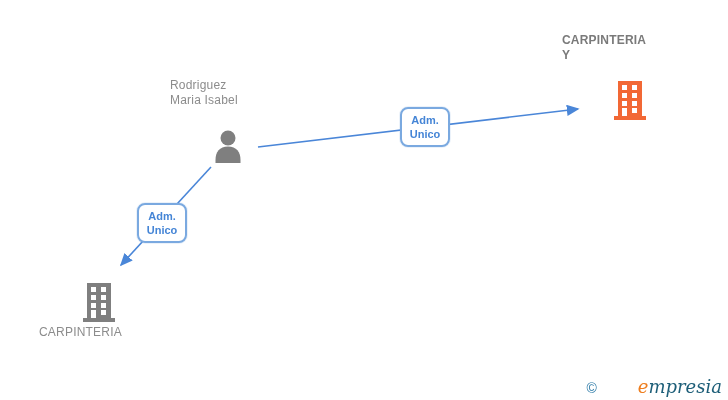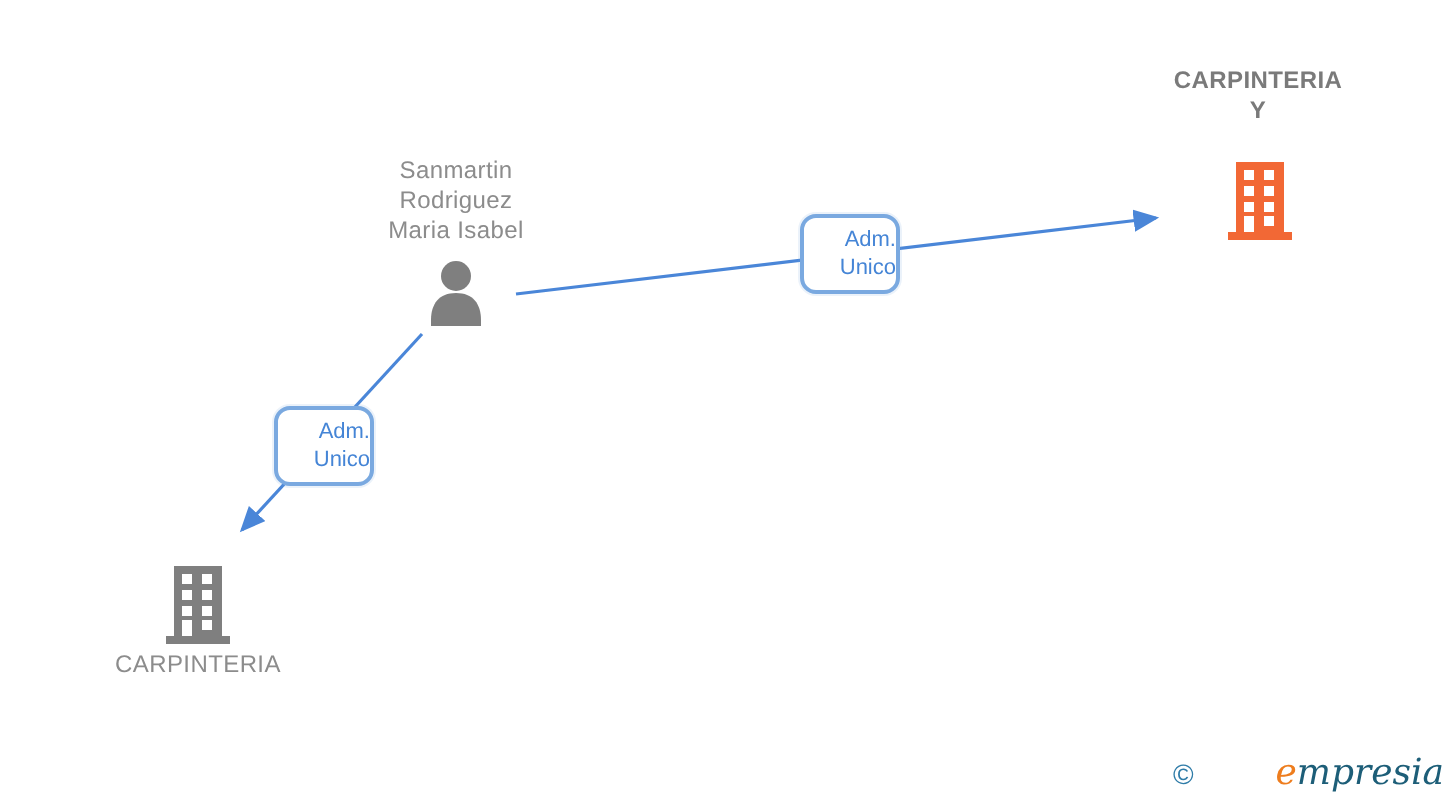--- a/index.html
+++ b/index.html
@@ -20,47 +20,48 @@
   
   #edges-layer {
     position: absolute;
     left: 0; top: 0;
     width: 728px; height: 400px;
     pointer-events: none;
   }
 
   
   .node-label {
-    text-align: center;
+    text-align: left;
     color: #8c8c8c;
     font-size: 12px;
     line-height: 15px;
     letter-spacing: 0.2px;
   }
   .node-label.company-bold {
     font-weight: 700;
     color: #7a7a7a;
   }
 
   
   .adm-box {
     position: absolute;
     width: 46px;
     height: 36px;
     background: #ffffff;
     border: 2px solid #7aa9e0;
     border-radius: 8px;
     display: flex;
     flex-direction: column;
-    align-items: flex-end;
+    align-items: center;
     justify-content: center;
     color: #4585d6;
     font-size: 11px;
     line-height: 14px;
     box-shadow: 0 0 0 1px rgba(122,169,224,0.15);
+    font-weight: bold;
   }
 
   
   .icon-person { color: #7f7f7f; }
   .icon-building-gray { color: #7f7f7f; }
   .icon-building-orange { color: #f26835; }
 
   
   #logo {
     position: absolute;
@@ -95,21 +96,20 @@
     <defs>
       <marker id="arrowhead" markerWidth="9" markerHeight="8" refX="7" refY="3.5" orient="auto">
         <path d="M0,0 L8,3.5 L0,7 Z" fill="#4a86d8"></path>
       </marker>
     </defs>
     <line x1="258" y1="147" x2="578" y2="109" stroke="#4a86d8" stroke-width="1.6" marker-end="url(#arrowhead)"></line>
     <line x1="211" y1="167" x2="121" y2="265" stroke="#4a86d8" stroke-width="1.6" marker-end="url(#arrowhead)"></line>
   </svg>
 
   <div class="abs node-label" style="left:170px; top:78px; width:116px;">
-    <div>Sanmartin</div>
     <div>Rodriguez</div>
     <div>Maria Isabel</div>
   </div>
   <div class="abs icon-person" style="left:212px; top:130px;">
     <svg width="32" height="34" viewBox="0 0 32 34">
       <circle cx="16" cy="8" r="7.5" fill="currentColor"></circle>
       <path d="M16 16.5 C7.5 16.5 3.5 22 3.5 30 L3.5 33 L28.5 33 L28.5 30 C28.5 22 24.5 16.5 16 16.5 Z" fill="currentColor"></path>
     </svg>
   </div>
 

